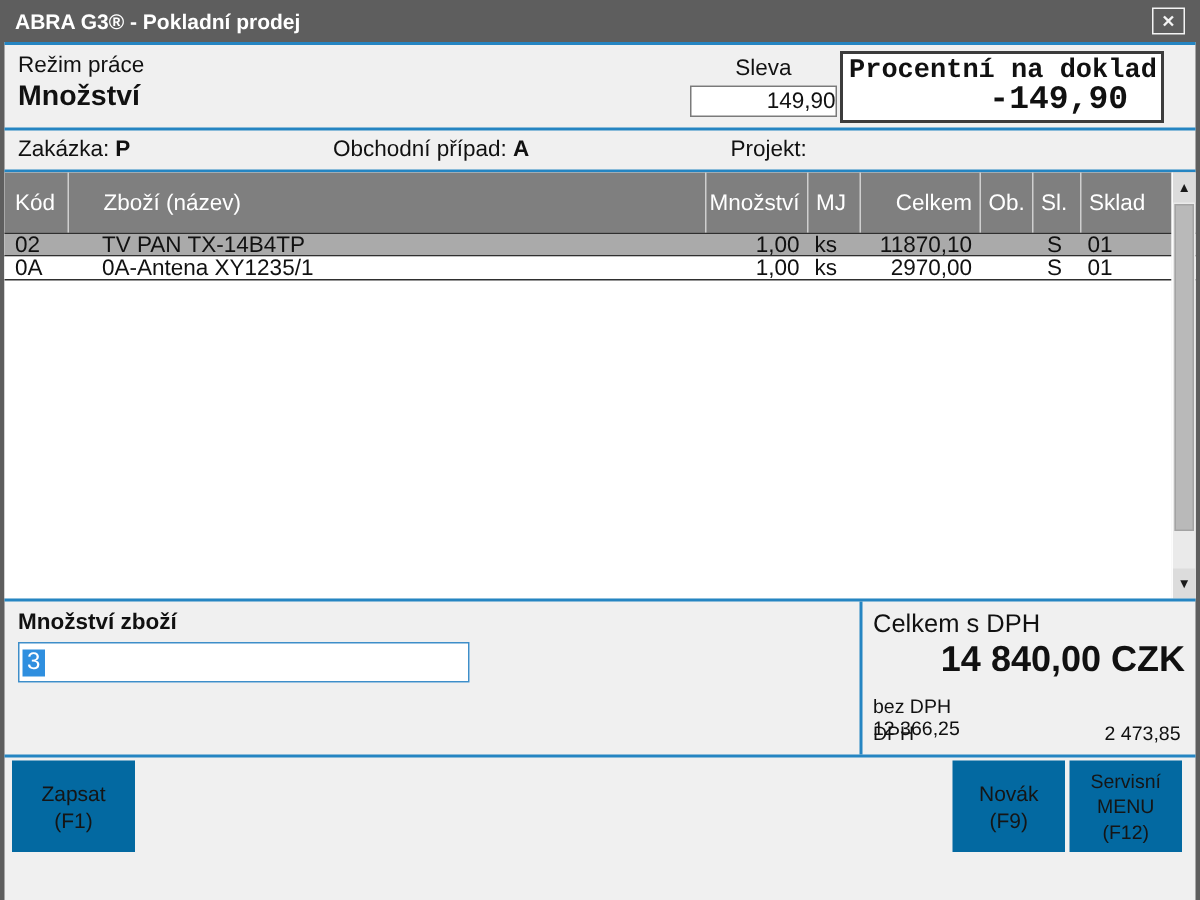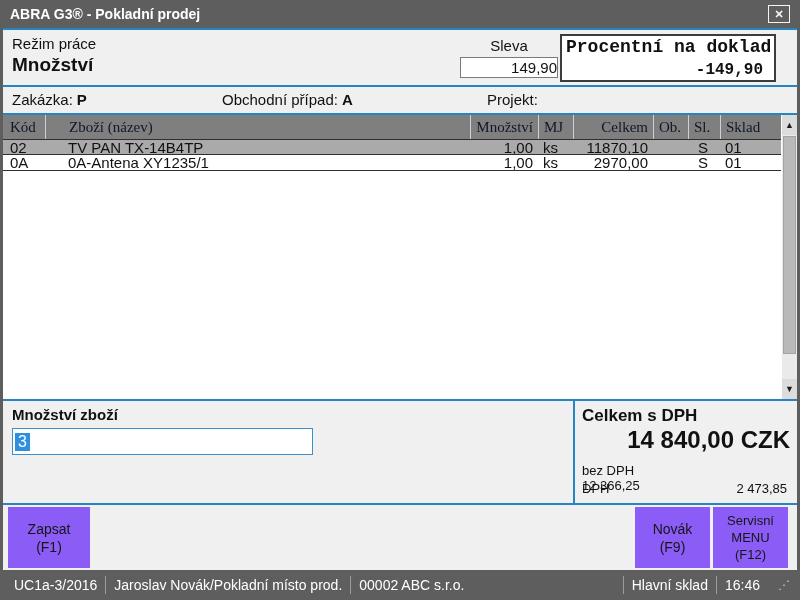--- a/index.html
+++ b/index.html
@@ -31,29 +31,29 @@
   .sleva-box   {
     margin-top:3px; height:21px; background:#fff; border:1px solid #7a7a7a;
     font-size:15px; line-height:19px; text-align:right;
   }
   .pct-box {
     position:absolute; left:560px; top:34px; width:216px; height:48px;
     background:#fff; border:2px solid #3c3c3c;
     font-family:"Liberation Mono", monospace; font-weight:bold;
   }
   .pct-title { font-size:18px; padding:1px 4px; white-space:nowrap; }
-  .pct-value { position:absolute; right:5px; left:0; bottom:1px; text-align:right; padding-right:6px; font-size:16px; }
+  .pct-value { position:absolute; right:16px; left:0; bottom:1px; text-align:right; padding-right:6px; font-size:22px; }
 
   
   .ctx { position:absolute; top:91px; font-size:15px; }
   .ctx b { margin-left:4px; }
 
   
   .table { position:absolute; left:3px; top:115px; width:794px; height:284px; background:#fff; font-size:15px; }
-  .thead { display:flex; height:24px; background:#7f7f7f; color:#0f172a;font-family:Liberation Serif, serif; }
+  .thead { display:flex; height:40px; background:#7f7f7f; color:#ffffff; }
   .thead .cell { border-left:1px solid #cfcfcf; }
   .thead .cell:first-child { border-left:none; }
   .cell { display:flex; align-items:center; height:100%; overflow:hidden; white-space:nowrap; }
   .c-kod   { width:42px; padding-left:7px; }
   .c-name  { flex:1; padding-left:23px; }
   .c-qty   { width:68px; justify-content:flex-end; padding-right:5px; }
   .c-mj    { width:35px; padding-left:5px; }
   .c-sum   { width:80px; justify-content:flex-end; padding-right:5px; }
   .c-ob    { width:35px; padding-left:5px; }
   .c-sl    { width:32px; padding-left:5px; }
@@ -70,28 +70,28 @@
 
   
   .entry-label { position:absolute; left:12px; top:406px; font-size:15px; font-weight:bold; }
   .entry-input {
     position:absolute; left:12px; top:428px; width:301px; height:27px;
     background:#fff; border:1px solid #3e8ec9; display:flex; align-items:center;
     padding-left:2px; font-size:16px; cursor:text;
   }
   .entry-input .sel { background:#2f8fdf; color:#fff; padding:0 3px; }
 
-  .totals-title { position:absolute; left:582px; top:406px; font-size:17px; font-weight:bold; }
+  .totals-title { position:absolute; left:582px; top:406px; font-size:17px; font-weight:normal; }
   .totals-total { position:absolute; left:580px; right:10px; top:426px; text-align:right; font-size:24px; font-weight:bold; }
   .tax-row { position:absolute; left:582px; right:13px; display:flex; justify-content:space-between; font-size:13px; }
   .tax-net { top:463px;flex-direction:column; } .tax-vat { top:481px; }
 
   
   .btn {
-    position:absolute; top:507px; height:61px; background:#8b5cf6; color:#151515;
+    position:absolute; top:507px; height:61px; background:#0369a1; color:#151515;
     border:none; display:flex; align-items:center; justify-content:center;
     text-align:center; white-space:pre-line; font-family:"Liberation Sans",sans-serif;
     font-size:14px; line-height:18px; cursor:default;
   }
   .btn-save { left:8px; width:82px; }
   .btn-back { left:635px; width:75px; }
   .btn-service { left:713px; width:75px; font-size:13px; line-height:17px; }
 
   
   .statusbar {
@@ -198,27 +198,14 @@
   <div class="hline" style="top:503px"></div>
 
   <button class="btn btn-save">Zapsat
 (F1)</button>
   <button class="btn btn-back">Novák
 (F9)</button>
   <button class="btn btn-service">Servisní
 MENU
 (F12)</button>
 
-  <div class="statusbar">
-    <span class="item">UC1a-3/2016</span>
-    <span class="div"></span>
-    <span class="item">Jaroslav Novák/Pokladní místo prod.</span>
-    <span class="div"></span>
-    <span class="item">00002 ABC s.r.o.</span>
-    <span class="spacer"></span>
-    <span class="div"></span>
-    <span class="item">Hlavní sklad</span>
-    <span class="div"></span>
-    <span class="item">16:46</span>
-    <span class="grip">⋰</span>
-  </div>
 
 </div>
 
 </body></html>

